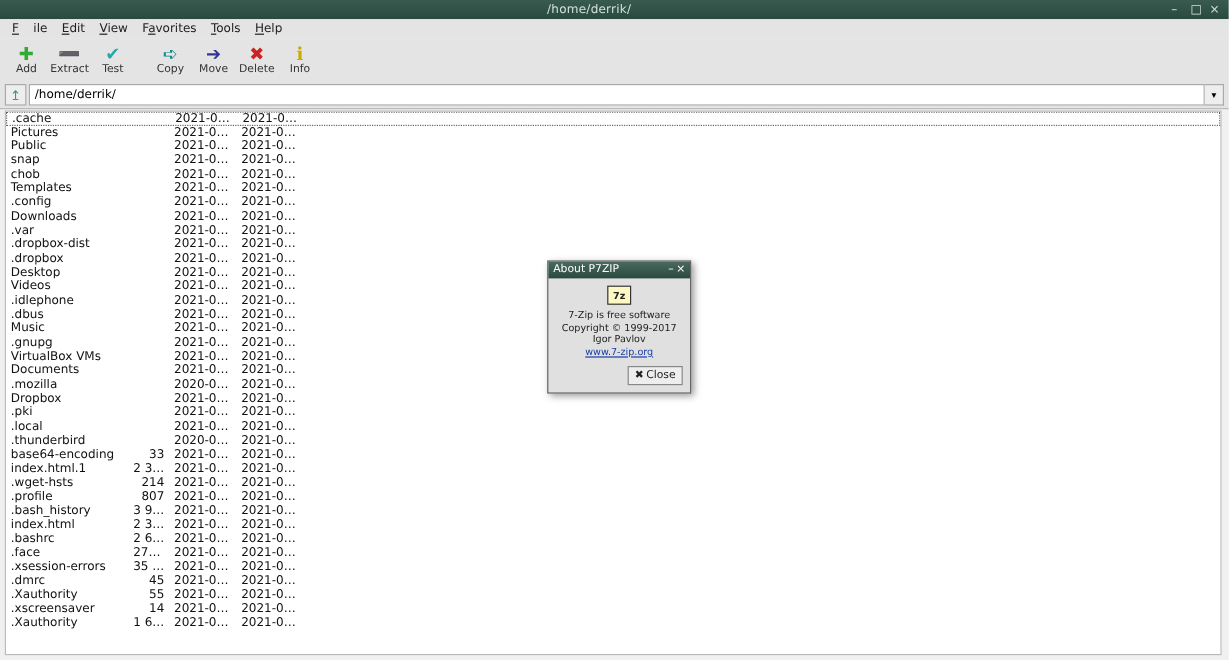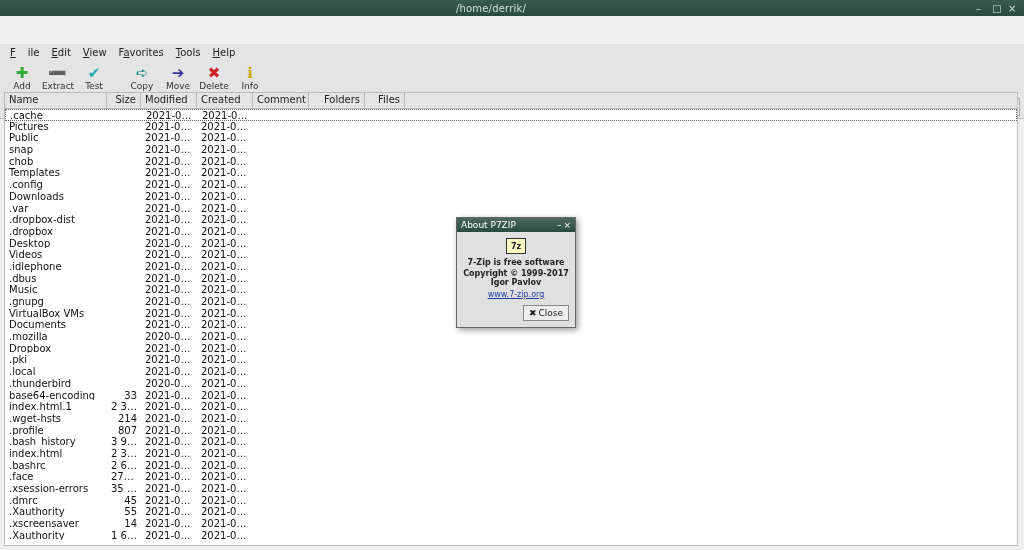--- a/index.html
+++ b/index.html
@@ -3,21 +3,21 @@
 <meta charset="utf-8">
 <style>
 * { box-sizing: border-box; margin: 0; padding: 0; font-family: "DejaVu Sans", Arial, sans-serif; }
 body { width: 1024px; height: 550px; background: #f0f0f0; overflow: hidden; position: relative; font-size: 10px; }
 
 .titlebar { height: 16px; background: linear-gradient(#395a4f,#2a4a40); color: #cfe0d8; display: flex; align-items: center; padding: 0 6px; font-size: 10px; }
 .titlebar .title { flex: 1; text-align: center; letter-spacing: 0.2px; }
 .titlebar .winbtns { display: flex; gap: 6px; }
 .titlebar .winbtns span { width: 10px; height: 10px; display: inline-block; }
 
-.menubar { height: 16px; background: #e4e4e4; display: flex; align-items: center; padding: 0 4px; font-size: 10px; color: #222; margin-top: 28px; }
+.menubar { height: 16px; background: #e4e4e4; display: flex; align-items: center; padding: 0 4px; font-size: 10px; color: #222; }
 .menubar span { padding: 0 6px; cursor: default; }
 .menubar span u { text-decoration: underline; }
 
 .toolbar-wrap { background: #e4e4e4; border-bottom: 1px solid #bbb; }
 .toolbar { height: 36px; display: flex; align-items: center; padding: 0 4px; gap: 0; }
 .tbtn { display: flex; flex-direction: column; align-items: center; justify-content: center; width: 36px; height: 34px; cursor: pointer; font-size: 9px; color: #333; }
 .tbtn .ticon { font-size: 15px; line-height: 16px; height: 16px; }
 .pathbar { height: 22px; display: flex; align-items: center; padding: 2px 4px; gap: 2px; }
 .upbtn { width: 18px; height: 18px; border: 1px solid #aaa; background: #eee; display: flex; align-items: center; justify-content: center; color: #2a6; font-size: 11px; cursor: pointer; }
 .path-combo { flex: 1; display: flex; align-items: center; }
@@ -39,21 +39,21 @@
 .row.sel { border: 1px dotted #666; }
 .row div { padding: 0 4px; overflow: hidden; white-space: nowrap; text-overflow: ellipsis; }
 
 .dialog { position: absolute; left: 456px; top: 217px; width: 120px; background: #e0e0e0; border: 1px solid #666; box-shadow: 2px 2px 6px rgba(0,0,0,0.4); }
 .dialog-title { height: 14px; background: linear-gradient(#4a6a60,#2a4a40); color: #fff; font-size: 9px; display: flex; align-items: center; padding: 0 4px; }
 .dialog-title span.t { flex: 1; text-align: left; }
 .dialog-title .wbtn { margin-left: 2px; font-size: 9px; cursor: pointer; }
 .dialog-body { padding: 6px; text-align: center; font-size: 9px; color: #222; }
 .dialog-body .logo { width: 20px; height: 16px; border: 1px solid #333; margin: 0 auto 4px; display: flex; align-items: center; justify-content: center; font-size: 8px; font-weight: bold; background: #fef9c3; }
 .dialog-body .name { font-weight: bold; font-size: 11px; margin-bottom: 3px; }
-.dialog-body .small { font-size: 8px; margin-bottom: 2px; font-weight: bold; }
+.dialog-body .small { font-size: 8px; margin-bottom: 2px; }
 .dialog-body a { color: #1a3ea8; text-decoration: underline; font-size: 8px; }
 .dialog-body .closebtn { margin-top: 6px; margin-left: auto; width: 46px; height: 16px; border: 1px solid #888; background: #eee; display: flex; align-items: center; justify-content: center; gap: 2px; font-size: 9px; cursor: pointer; }
 </style>
 </head>
 <body>
 
 <div class="titlebar">
   <span class="title">/home/derrik/</span>
   <span class="winbtns">
     <span>–</span>
@@ -110,29 +110,20 @@
   <div class="path-combo">
     <input class="path-input" value="/home/derrik/" style="">
     <div class="dropdown-btn">
           <span>▾</span>
         </div>
   </div>
 </div>
 </div>
 
 <div class="list-area">
-  <div class="list-header">
-    <div class="col-name">Name</div>
-    <div class="col-size">Size</div>
-    <div class="col-mod">Modified</div>
-    <div class="col-cre">Created</div>
-    <div class="col-com">Comment</div>
-    <div class="col-fold">Folders</div>
-    <div class="col-files">Files</div>
-  </div>
   <div class="rows" id="rows">
       <div class="row sel">
         <div class="col-name">.cache</div>
         <div class="col-size"></div>
         <div class="col-mod">2021-02-11 20...</div>
         <div class="col-cre">2021-02-11 20...</div>
         <div class="col-com"></div>
         <div class="col-fold"></div>
         <div class="col-files"></div>
       </div>

